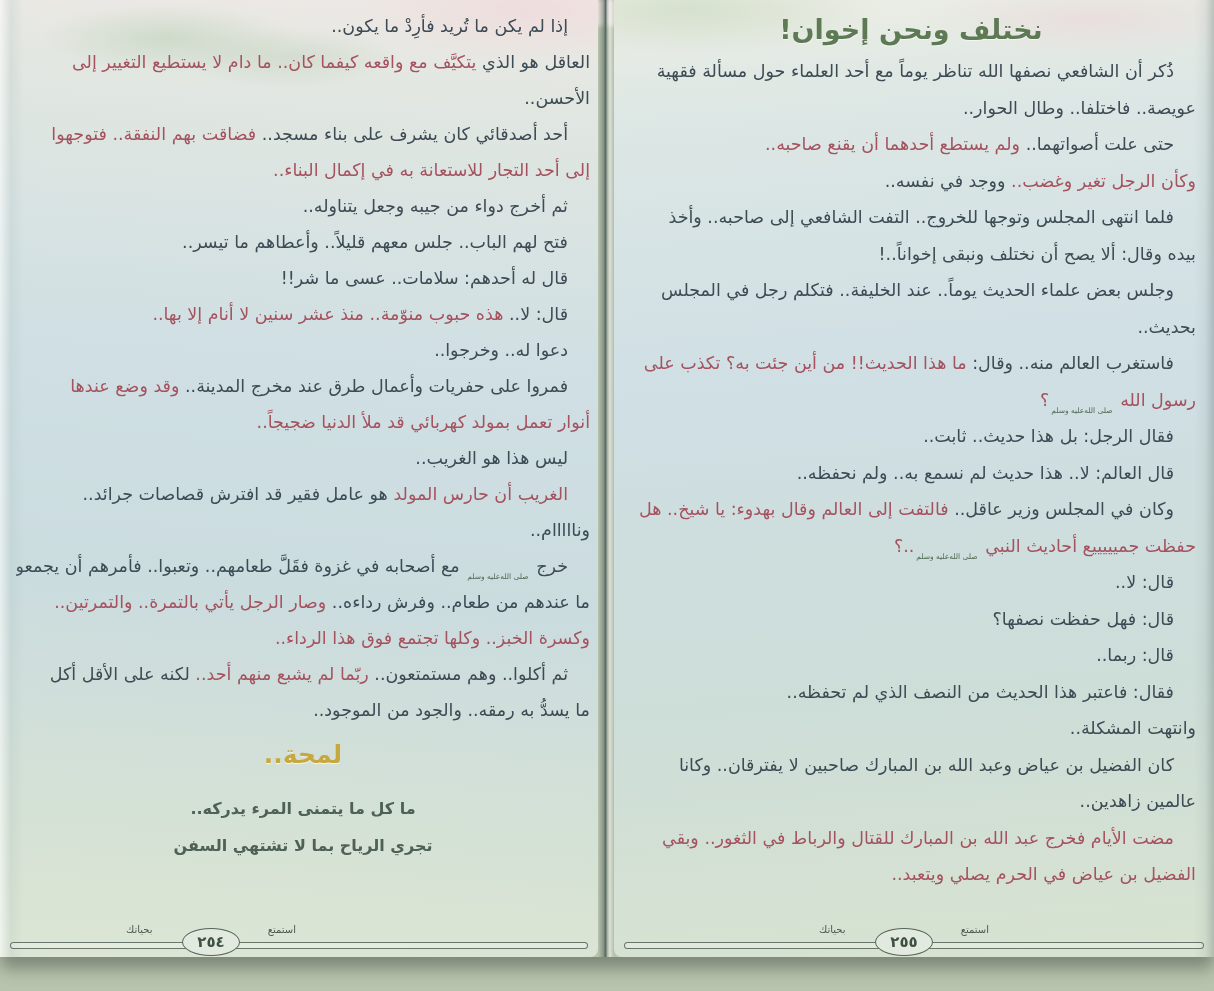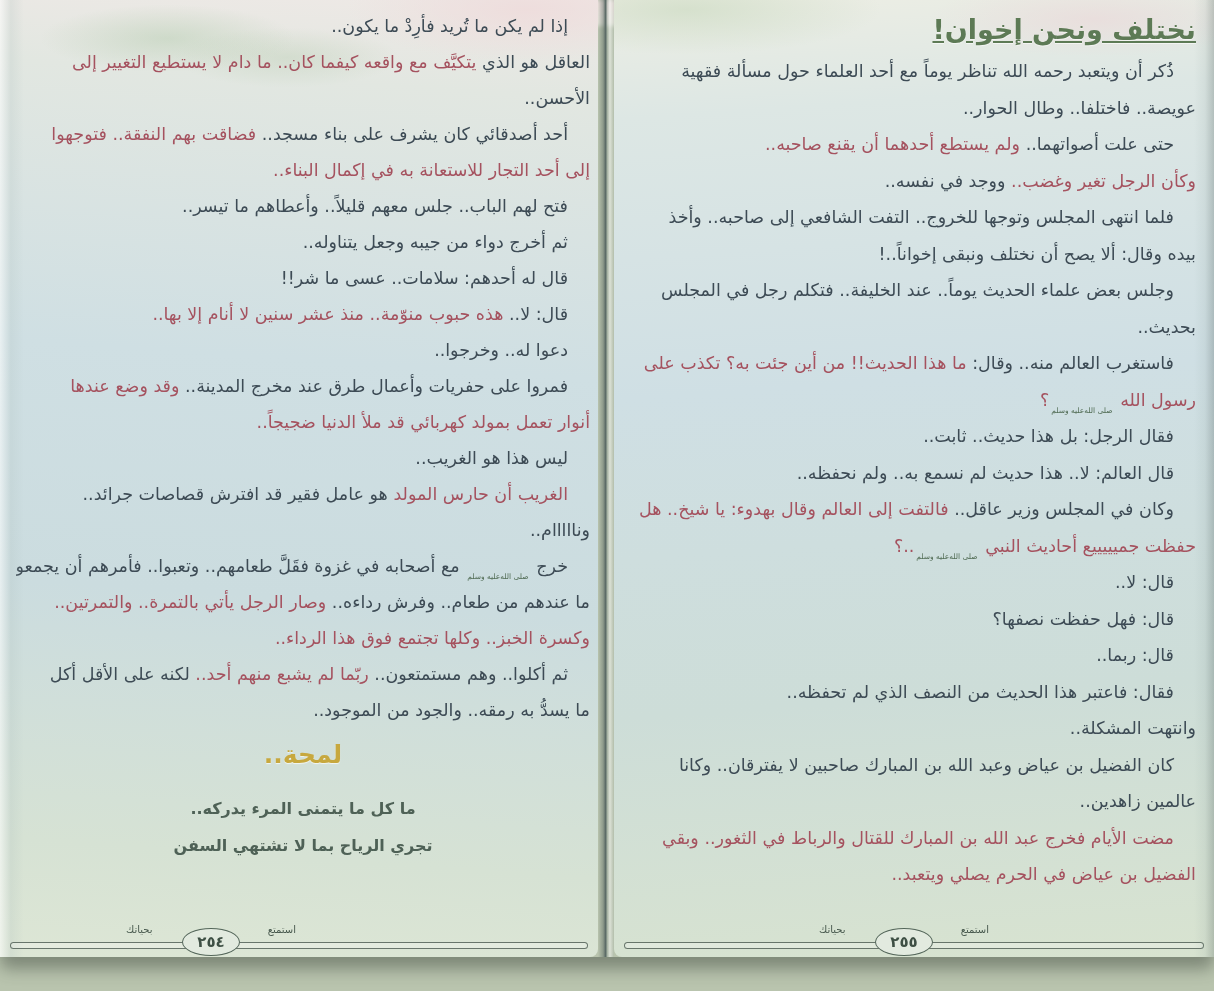--- a/index.html
+++ b/index.html
@@ -80,24 +80,23 @@
     white-space:nowrap;overflow:hidden;
     font-size:17.5px;color:var(--c-dark);
     text-align:right;
   }
   .page-left .line{line-height:36.5px;}
   .page-right .line{line-height:36px;}
   .indent{padding-right:22px;}
   span.d{color:var(--c-dark);}
   span.r{color:var(--c-red);}
   .page-title{
-    margin:2px 0 8px;
+    margin:2px 0 8px;text-align:center;
     font-size:27px;font-weight:bold;color:var(--c-title);
     text-shadow:0 1px 1px rgba(255,255,255,.6);
-    text-decoration:underline;
   }
   .glimpse-heading{
     margin-top:12px;text-align:center;
     font-size:25px;font-weight:bold;color:var(--c-gold);
     text-shadow:0 1px 1px rgba(255,255,255,.7);
   }
   .verse{
     text-align:center;font-size:16px;font-weight:bold;
     color:var(--c-verse);line-height:37px;
   }
@@ -134,21 +133,21 @@
 
 <div class="scene">
   <div class="bg-top"></div>
   <div class="bg-bottom"></div>
 
   <div class="book">
 
     <div class="page page-left">
       <h1 class="page-title">نختلف ونحن إخوان!</h1>
       <div id="left-lines">
-          <div class="line indent"><span class="d">ذُكر أن ويتعبد رحمه الله تناظر يوماً مع أحد العلماء حول مسألة فقهية</span></div>
+          <div class="line indent"><span class="d">ذُكر أن الشافعي نصفها الله تناظر يوماً مع أحد العلماء حول مسألة فقهية</span></div>
           <div class="line"><span class="d">عويصة.. فاختلفا.. وطال الحوار..</span></div>
           <div class="line indent"><span class="d">حتى علت أصواتهما.. </span><span class="r">ولم يستطع أحدهما أن يقنع صاحبه..</span></div>
           <div class="line"><span class="r">وكأن الرجل تغير وغضب.. </span><span class="d">ووجد في نفسه..</span></div>
           <div class="line indent"><span class="d">فلما انتهى المجلس وتوجها للخروج.. التفت الشافعي إلى صاحبه.. وأخذ</span></div>
           <div class="line"><span class="d">بيده وقال: ألا يصح أن نختلف ونبقى إخواناً..!</span></div>
           <div class="line indent"><span class="d">وجلس بعض علماء الحديث يوماً.. عند الخليفة.. فتكلم رجل في المجلس</span></div>
           <div class="line"><span class="d">بحديث..</span></div>
           <div class="line indent"><span class="d">فاستغرب العالم منه.. وقال: </span><span class="r">ما هذا الحديث!! من أين جئت به؟ تكذب على</span></div>
           <div class="line"><span class="r">رسول الله </span><span class="pbuh">
               <span>صلى الله</span>
@@ -183,22 +182,22 @@
 
     <div class="gutter"></div>
 
     <div class="page page-right">
       <div id="right-lines">
           <div class="line indent"><span class="d">إذا لم يكن ما تُريد فأرِدْ ما يكون..</span></div>
           <div class="line"><span class="d">العاقل هو الذي </span><span class="r">يتكيَّف مع واقعه كيفما كان.. ما دام لا يستطيع التغيير إلى</span></div>
           <div class="line"><span class="d">الأحسن..</span></div>
           <div class="line indent"><span class="d">أحد أصدقائي كان يشرف على بناء مسجد.. </span><span class="r">فضاقت بهم النفقة.. فتوجهوا</span></div>
           <div class="line"><span class="r">إلى أحد التجار للاستعانة به في إكمال البناء..</span></div>
+          <div class="line indent"><span class="d">ثم أخرج دواء من جيبه وجعل يتناوله..</span></div>
           <div class="line indent"><span class="d">فتح لهم الباب.. جلس معهم قليلاً.. وأعطاهم ما تيسر..</span></div>
-          <div class="line indent"><span class="d">ثم أخرج دواء من جيبه وجعل يتناوله..</span></div>
           <div class="line indent"><span class="d">قال له أحدهم: سلامات.. عسى ما شر!!</span></div>
           <div class="line indent"><span class="d">قال: لا.. </span><span class="r">هذه حبوب منوّمة.. منذ عشر سنين لا أنام إلا بها..</span></div>
           <div class="line indent"><span class="d">دعوا له.. وخرجوا..</span></div>
           <div class="line indent"><span class="d">فمروا على حفريات وأعمال طرق عند مخرج المدينة.. </span><span class="r">وقد وضع عندها</span></div>
           <div class="line"><span class="r">أنوار تعمل بمولد كهربائي قد ملأ الدنيا ضجيجاً..</span></div>
           <div class="line indent"><span class="d">ليس هذا هو الغريب..</span></div>
           <div class="line indent"><span class="r">الغريب أن حارس المولد </span><span class="d">هو عامل فقير قد افترش قصاصات جرائد..</span></div>
           <div class="line"><span class="d">ونااااام..</span></div>
           <div class="line indent"><span class="d">خرج </span><span class="pbuh">
               <span>صلى الله</span>

